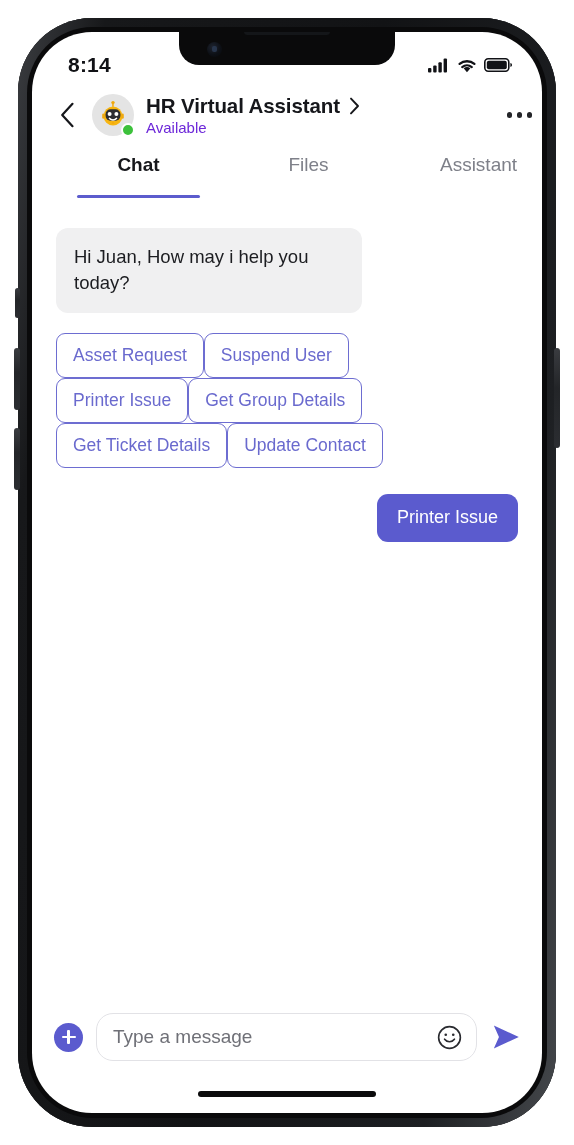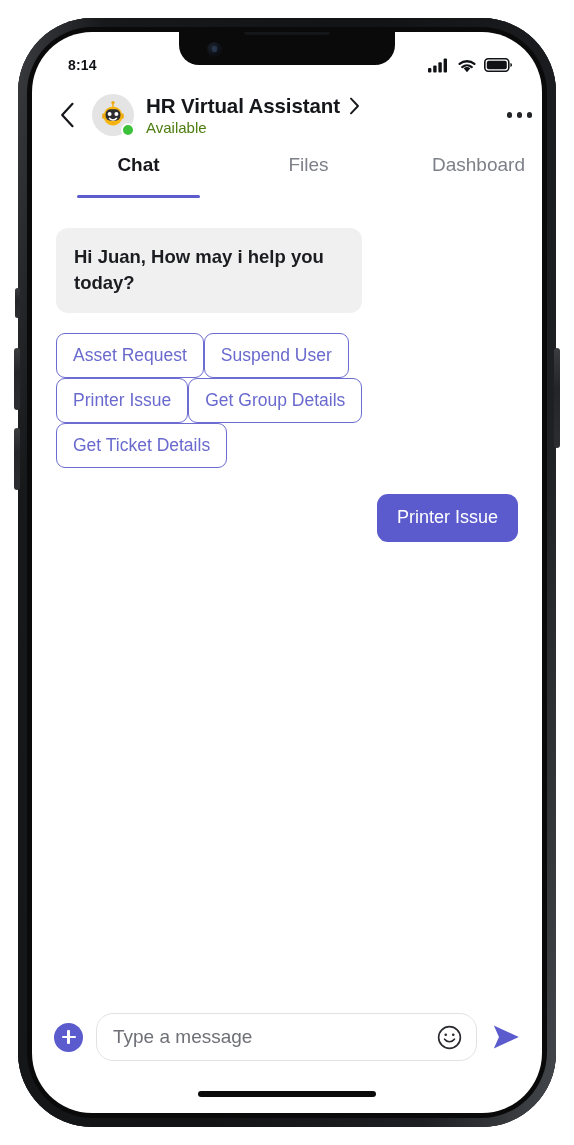--- a/index.html
+++ b/index.html
@@ -112,21 +112,21 @@
     top: 0; left: 0; right: 0;
     height: 52px;
     display: flex;
     align-items: center;
     justify-content: space-between;
     padding: 14px 30px 0 36px;
     box-sizing: border-box;
     z-index: 20;
   }
   .status-time {
-    font-size: 14px;
+    font-size: 21px;
     font-weight: bold;
     color: #111216;
     letter-spacing: .2px;
   }
   .status-icons {
     display: flex;
     align-items: center;
     gap: 7px;
   }
 
@@ -190,21 +190,21 @@
   }
   .header-title {
     font-size: 20.5px;
     font-weight: bold;
     color: #16171b;
     white-space: nowrap;
     letter-spacing: -.1px;
   }
   .header-sub {
     font-size: 15px;
-    color: #4d7c0f;
+    color: #6d28d9;
     margin-top: 1px;
   }
   .more-btn {
     flex: 0 0 auto;
     display: flex;
     align-items: center;
     gap: 4.5px;
     padding: 10px 2px;
     cursor: pointer;
   }
@@ -262,21 +262,20 @@
     overflow: hidden;
   }
   .bubble-in {
     max-width: 270px;
     background: #f0f0f1;
     border-radius: 12px;
     padding: 16px 18px;
     font-size: 18.5px;
     line-height: 1.42;
     color: #1c1d21;
-    font-weight: bold;
   }
   .chips {
     display: flex;
     flex-wrap: wrap;
     margin-top: 20px;
     max-width: 340px;
   }
   .chip {
     border: 1.6px solid #6d6dd1;
     color: #6a6ace;
@@ -457,32 +456,33 @@
       <div class="more-btn">
         <i></i>
         <i></i>
         <i></i>
       </div>
     </div>
 
     <div class="tabs">
       <div class="tab active">Chat</div>
       <div class="tab">Files</div>
-      <div class="tab">Dashboard</div>
+      <div class="tab">Assistant</div>
     </div>
 
     <div class="chat-body">
       <div class="bubble-in">Hi Juan, How may i help you today?</div>
 
       <div class="chips">
         <div class="chip">Asset Request</div>
         <div class="chip">Suspend User</div>
         <div class="chip">Printer Issue</div>
         <div class="chip">Get Group Details</div>
         <div class="chip">Get Ticket Details</div>
+        <div class="chip">Update Contact</div>
       </div>
 
       <div class="bubble-out-row">
         <div class="bubble-out">Printer Issue</div>
       </div>
     </div>
 
     <div class="input-bar">
       <div class="plus-btn"></div>
 

